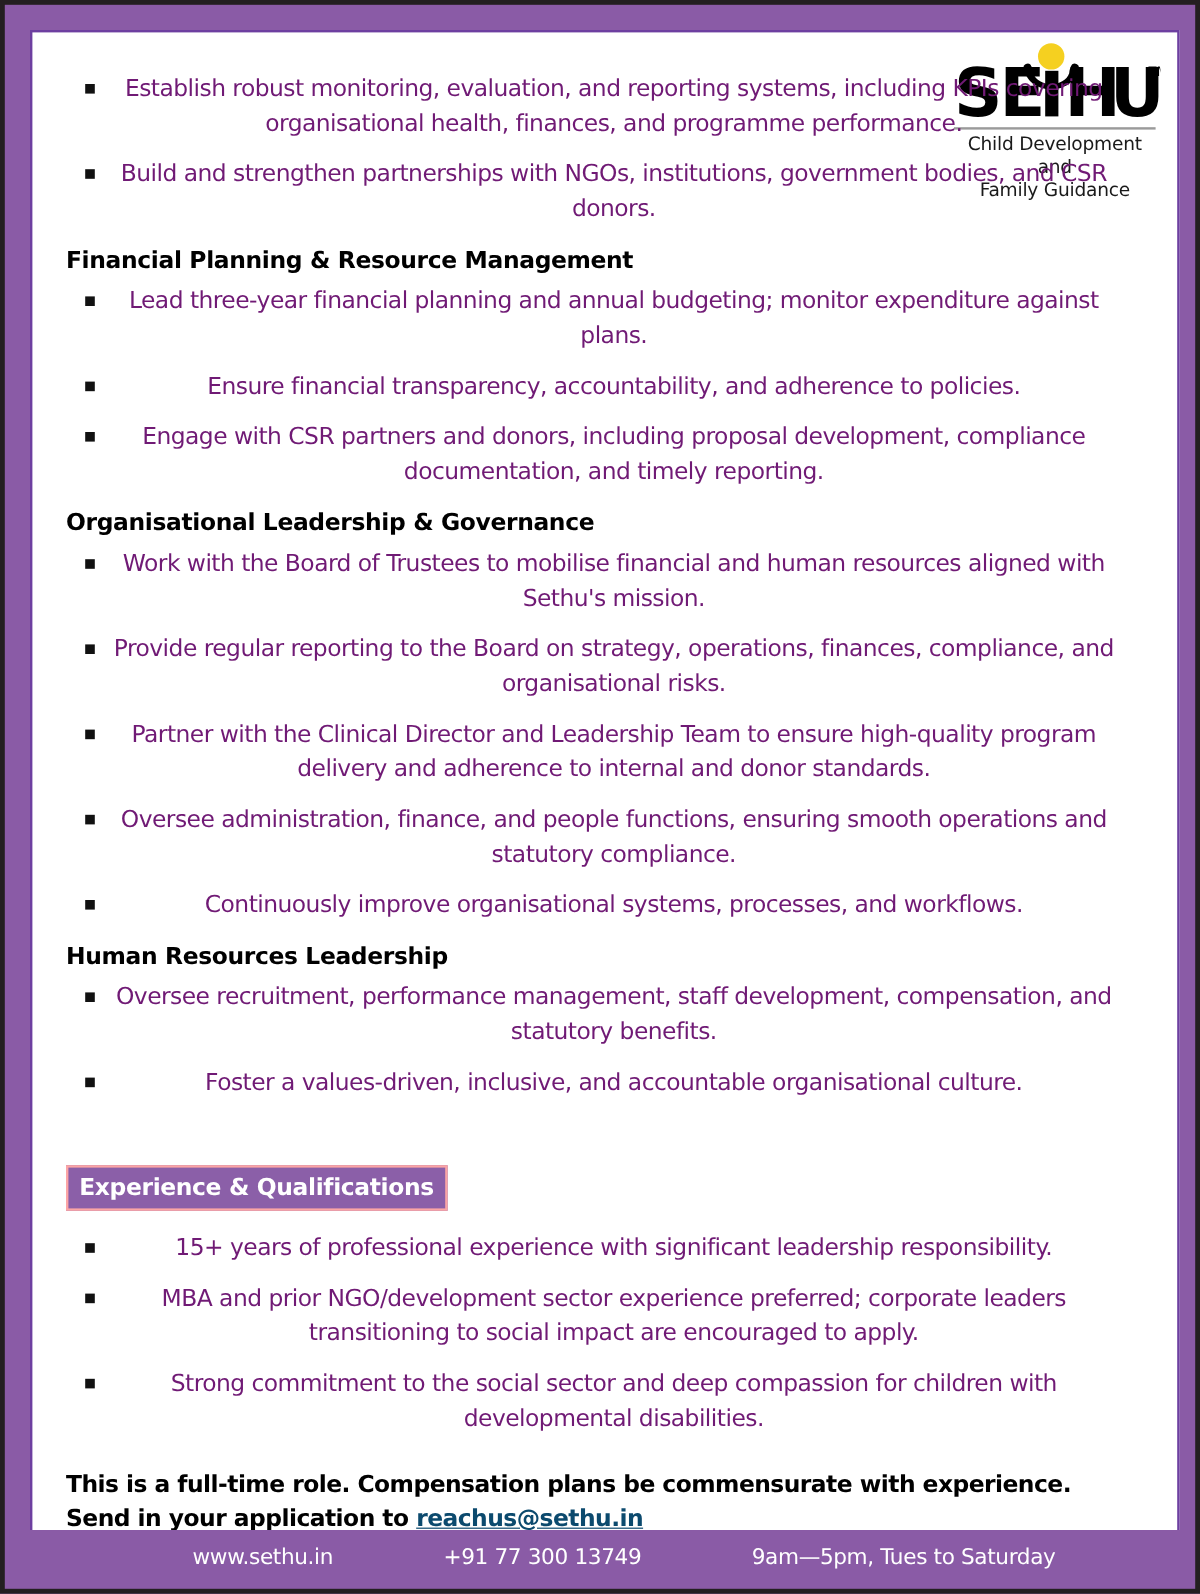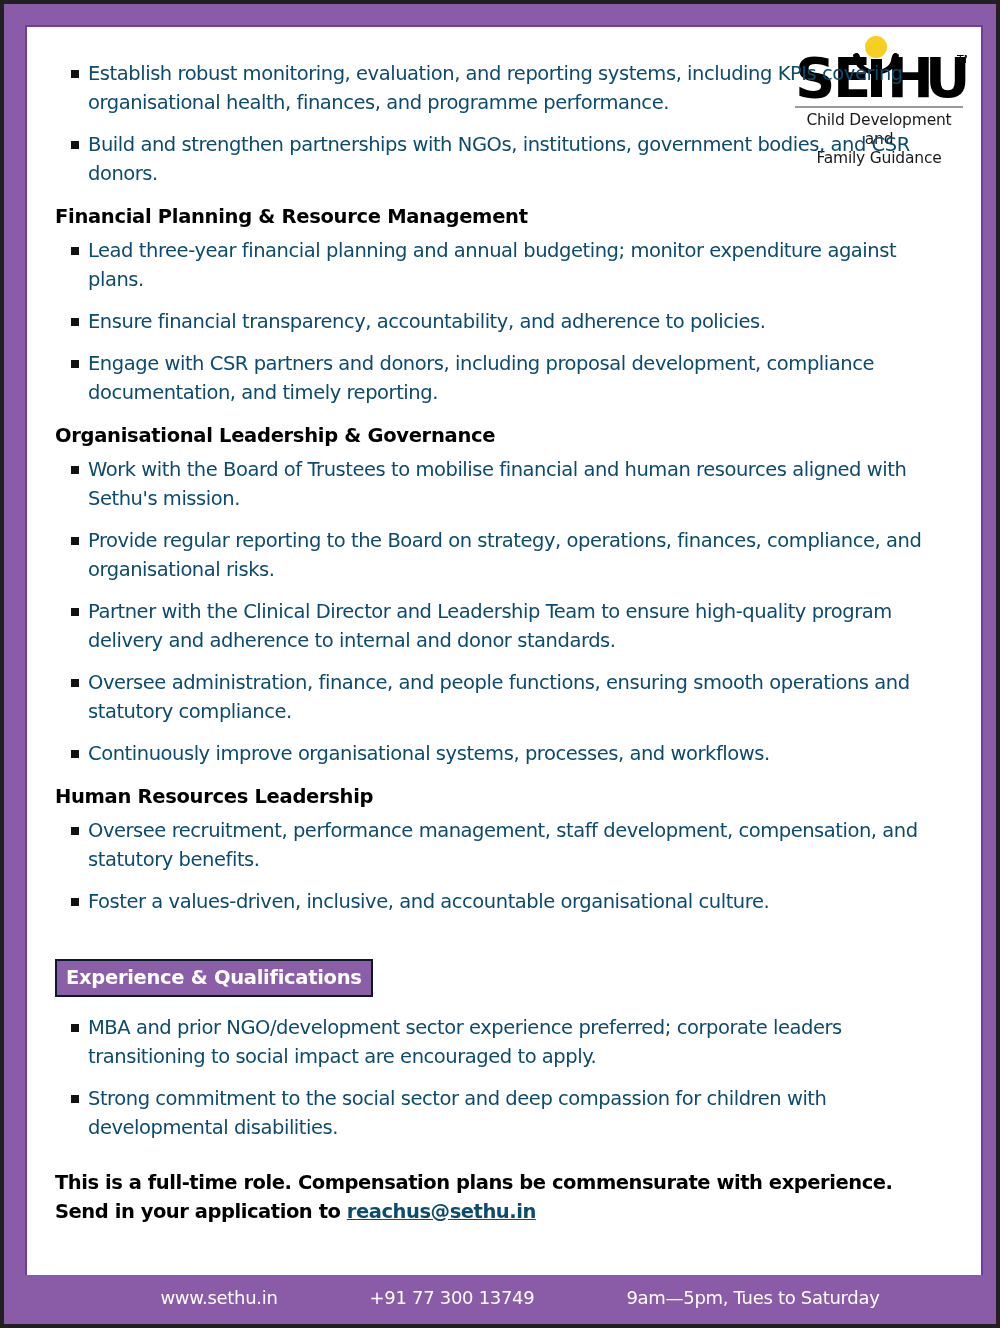--- a/index.html
+++ b/index.html
@@ -89,45 +89,46 @@
     margin: 0;
     padding: 0;
   }
   ul.bullets > li {
     position: relative;
     padding-left: 33px;
     margin: 0 0 13px 0;
     font-family: "DejaVu Sans", sans-serif;
     font-size: 19.5px;
     line-height: 29px;
-    color: #0c4a6e;
+    color: #701a75;
     letter-spacing: -0.45px;
+    text-align: center;
   }
   ul.bullets > li::before {
     content: "";
     position: absolute;
     left: 16px;
     top: 11px;
     width: 8px;
     height: 8px;
     background: #111111;
   }
 
   
   .banner {
     display: inline-block;
     background: #8b5fa8;
-    border: 2px solid #0f172a;
+    border: 2px solid #fca5a5;
     color: #ffffff;
     font-family: "DejaVu Sans", sans-serif;
     font-size: 19.5px;
     font-weight: bold;
     letter-spacing: -0.3px;
     padding: 5px 9px 6px 9px;
-    margin: 30px 0 16px 0;
+    margin: 42px 0 16px 0;
   }
 
   .closing {
     font-family: "DejaVu Sans", sans-serif;
     font-size: 19.5px;
     font-weight: bold;
     line-height: 29px;
     color: #000000;
     letter-spacing: -0.45px;
     margin: 26px 0 0 0;
@@ -227,20 +228,21 @@
         <h2 class="section-heading">Human Resources Leadership</h2>
         <ul class="bullets">
           <li>Oversee recruitment, performance management, staff development, compensation, and statutory benefits.</li>
           <li>Foster a values-driven, inclusive, and accountable organisational culture.</li>
         </ul>
       </div>
 
       <div class="section">
         <div class="banner">Experience &amp; Qualifications</div>
         <ul class="bullets">
+          <li>15+ years of professional experience with significant leadership responsibility.</li>
           <li>MBA and prior NGO/development sector experience preferred; corporate leaders transitioning to social impact are encouraged to apply.</li>
           <li>Strong commitment to the social sector and deep compassion for children with developmental disabilities.</li>
         </ul>
       </div>
 
       <div class="closing">
         <div>This is a full-time role. Compensation plans be commensurate with experience.</div>
         <div><span>Send in your application to </span><a class="email" href="#">reachus@sethu.in</a></div>
       </div>
 

